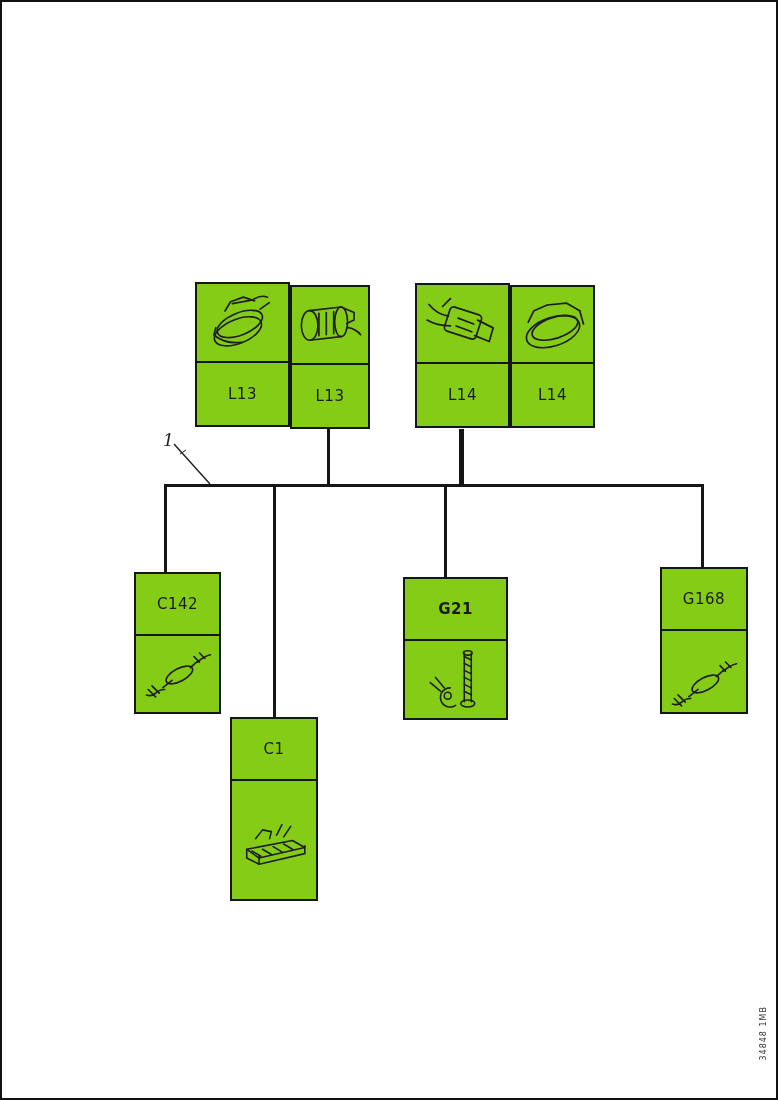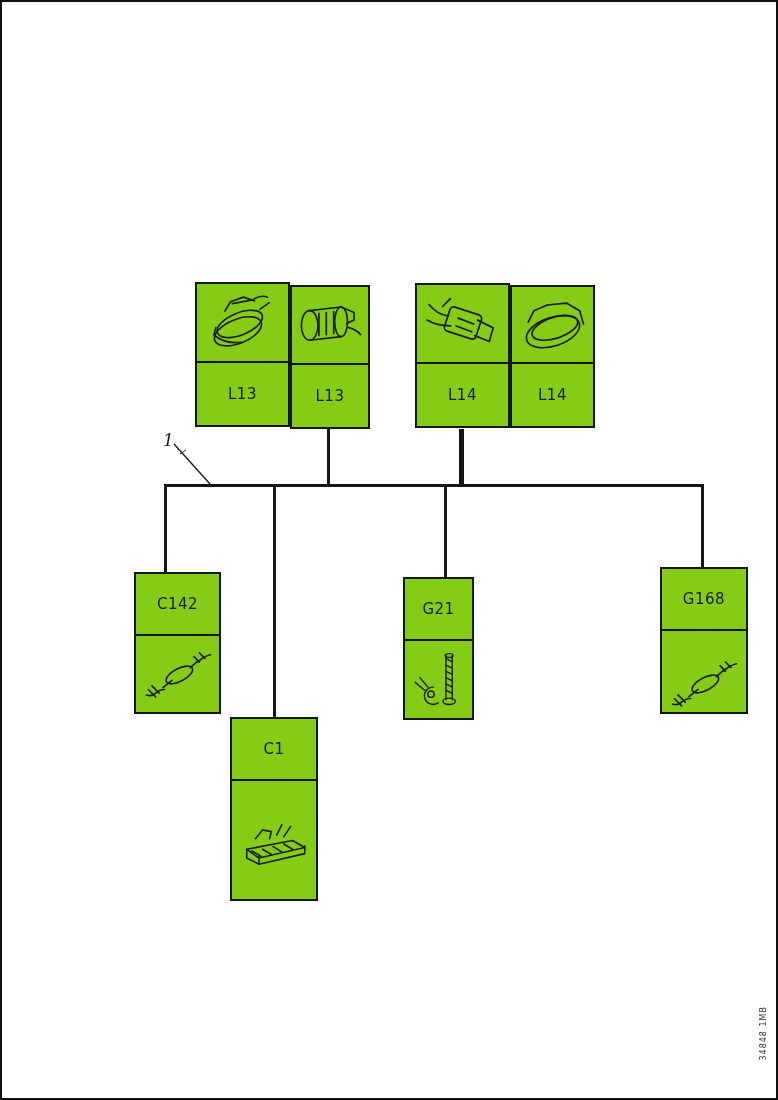--- a/index.html
+++ b/index.html
@@ -174,21 +174,21 @@
           <path d="M14 48 v10 l14 7 52 -12 v-9"></path>
           <path d="M28 55 v10"></path>
           <path d="M24 36 l8 -10 10 2 -2 8"></path>
           <path d="M48 32 l6 -12 M56 34 l8 -12"></path>
           <path d="M20 50 l10 6 M32 48 l10 6 M44 45 l10 6 M56 42 l10 6"></path>
         </g>
       </svg>
     </div>
   </div>
 
-  <div class="node bottom" style="left:401px;top:575px;width:71px;height:143px;">
+  <div class="node bottom" style="left:401px;top:575px;width:105px;height:143px;font-weight:bold;">
     <div class="cell-label">
         <span>G21</span>
       </div>
     <div class="cell-img">
       <svg width="76" height="68" viewBox="0 0 85 78">
         <g class="sketch">
           <path d="M52 8 v56"></path>
           <path d="M60 8 v56"></path>
           <path d="M52 12 l8 4 M52 20 l8 4 M52 28 l8 4 M52 36 l8 4 M52 44 l8 4 M52 52 l8 4"></path>
           <ellipse cx="56" cy="8" rx="5" ry="2.5"></ellipse>

